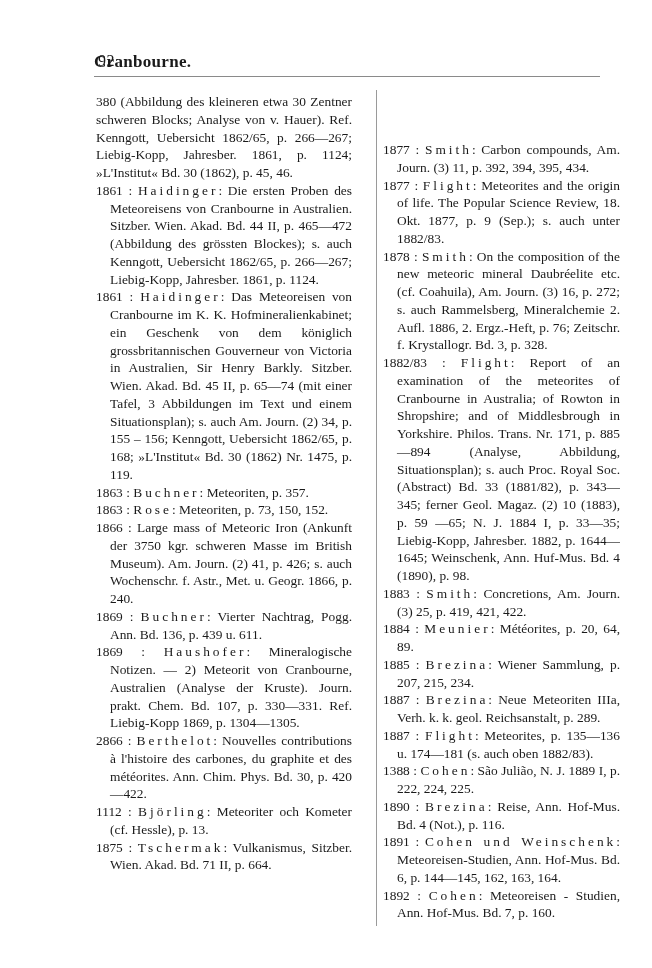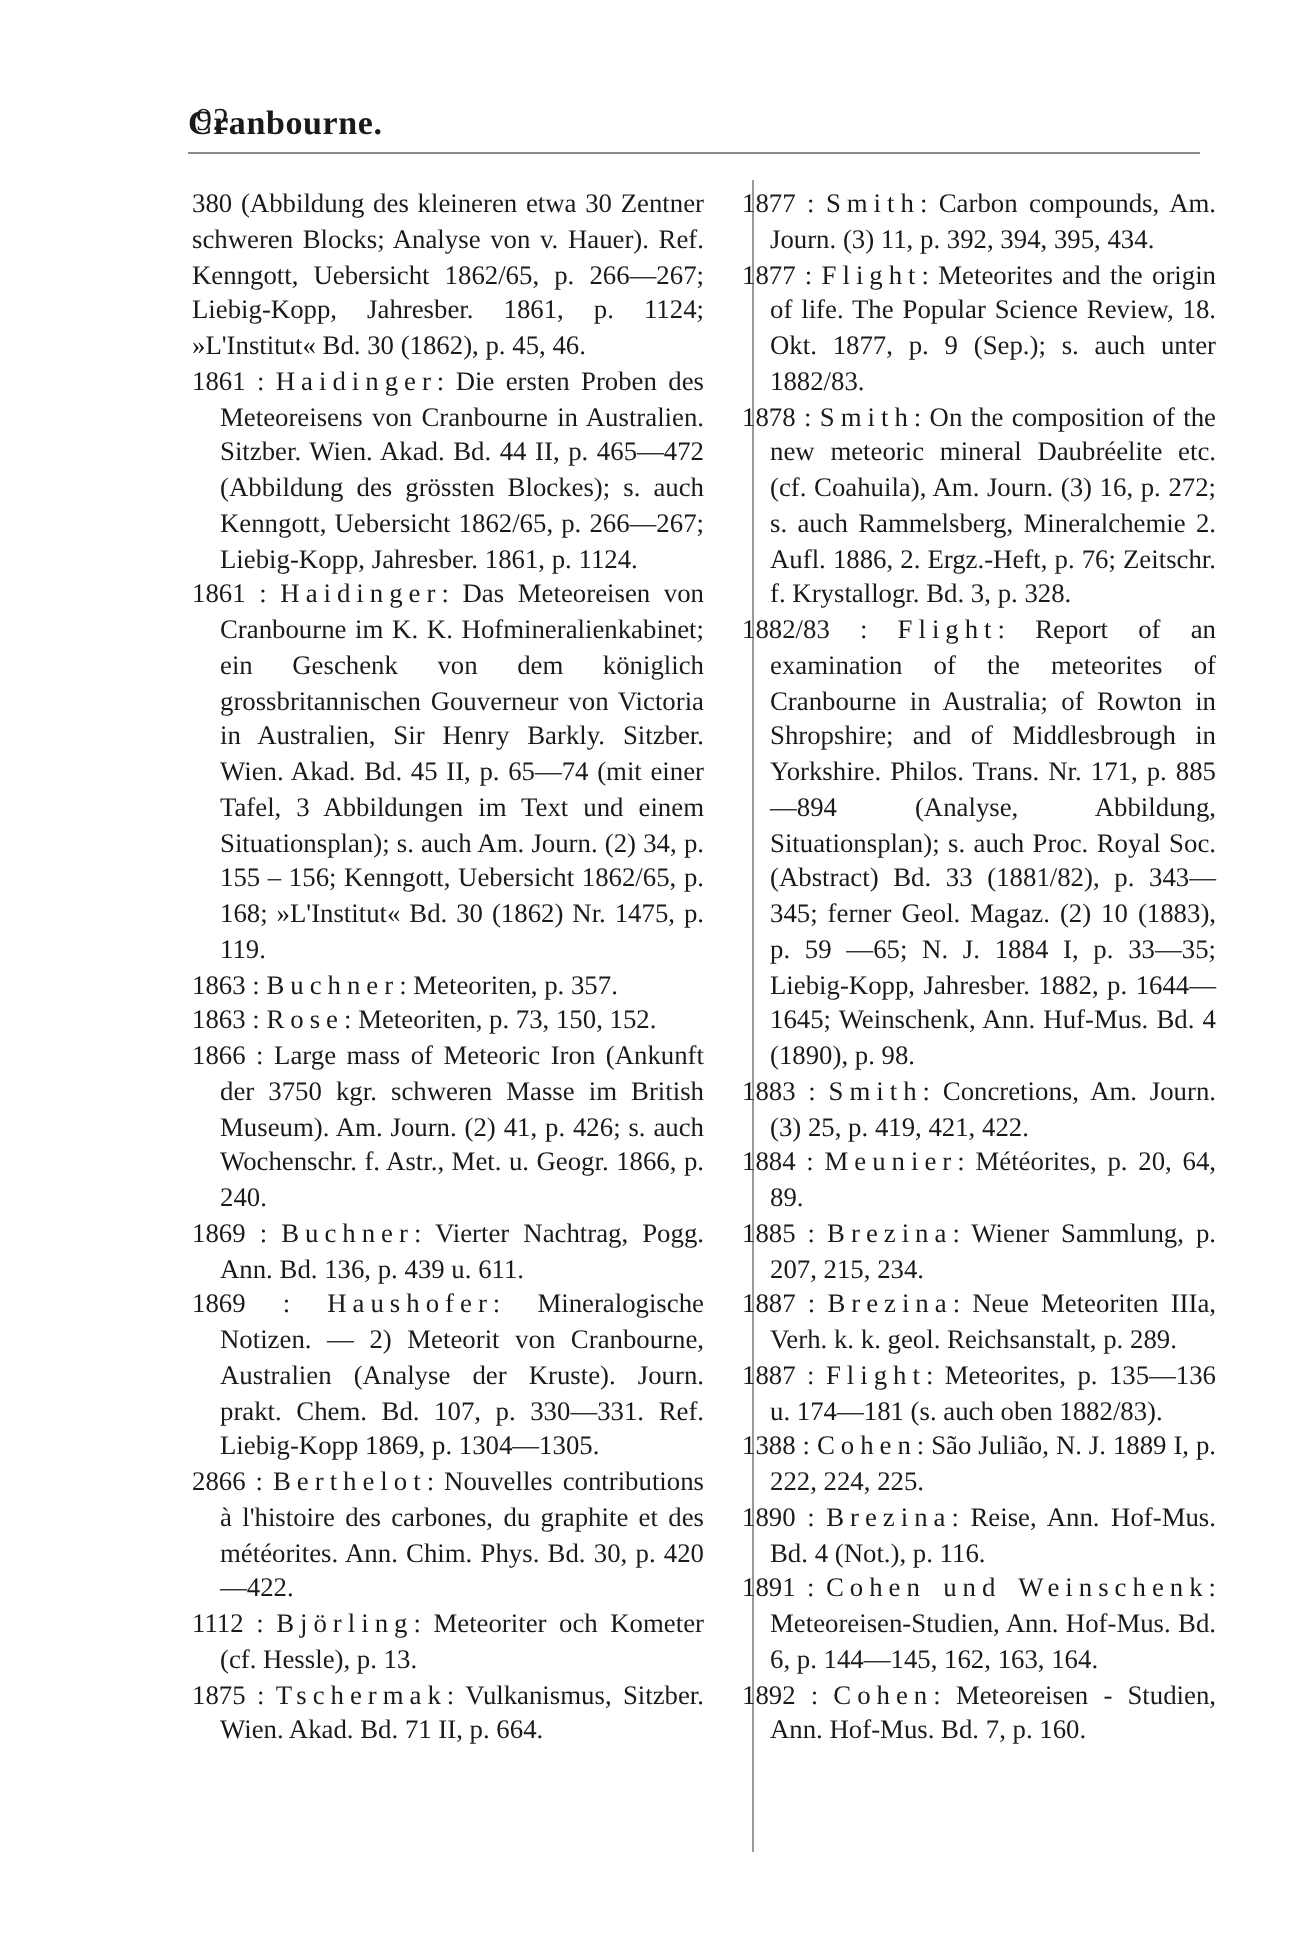--- a/index.html
+++ b/index.html
@@ -20,21 +20,21 @@
     font-weight: bold;
   }
   .header-rule {
     position: absolute; left: 94px; top: 76px; width: 506px; height: 0;
     border-top: 1px solid #8a8a8a;
   }
   .column {
     position: absolute; top: 93px; font-size: 13.4px; line-height: 17.75px;
   }
   .col-left { left: 96px; width: 256px; }
-  .col-right { left: 371px; width: 237px; }
+  .col-right { left: 383px; width: 237px; margin-top: 48px; }
   .divider {
     position: absolute; left: 376px; top: 90px; width: 0; height: 836px;
     border-left: 1px solid #9a9a9a;
   }
   .entry {
     text-align: justify; padding-left: 14px; text-indent: -14px;
     hyphens: manual;
   }
   .entry.cont { padding-left: 0; text-indent: 0; }
   .year { font-weight: normal; }

